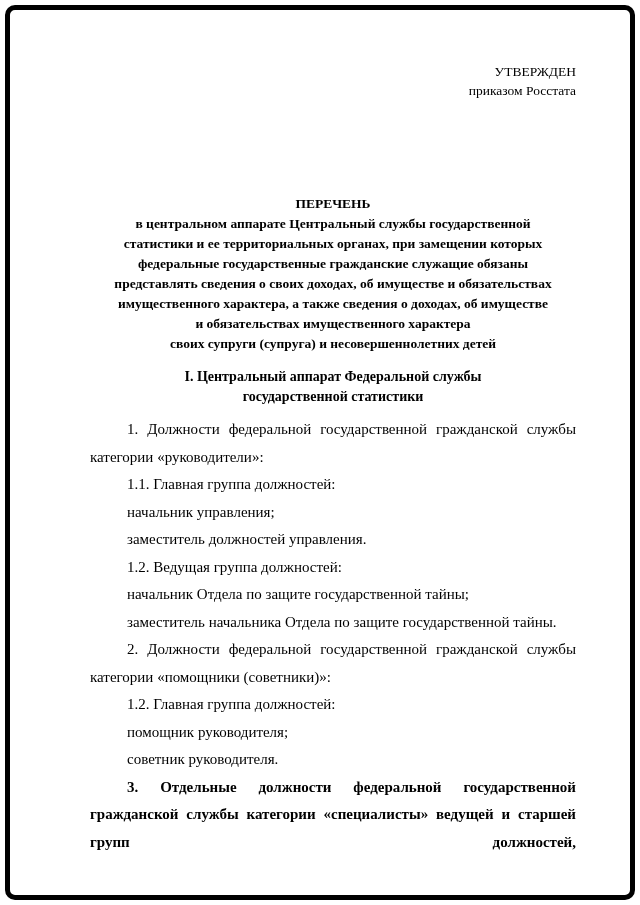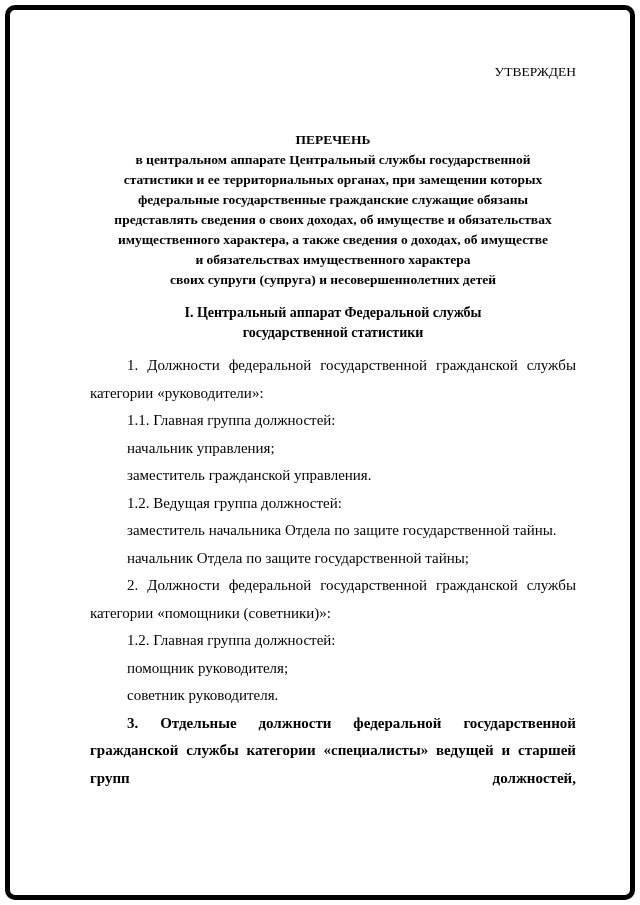--- a/index.html
+++ b/index.html
@@ -32,21 +32,21 @@
     padding: 0 64px 0 90px;
     box-sizing: border-box;
   }
   .approval {
     margin-top: 62px;
     text-align: right;
     font-size: 13.5px;
     line-height: 19px;
   }
   .title {
-    margin-top: 49px;
+    margin-top: 94px;
     text-align: center;
     font-weight: bold;
     font-size: 13.5px;
     line-height: 20px;
   }
   .section-heading {
     margin-top: 13px;
     text-align: center;
     font-weight: bold;
     font-size: 14px;
@@ -70,20 +70,21 @@
 </head>
 <body>
 
 <div class="page">
   <div class="frame"></div>
 
   <div class="content">
 
     <div class="approval">
       <div>УТВЕРЖДЕН</div>
+      <div>приказом Росстата</div>
     </div>
 
     <div class="title">
       <div>ПЕРЕЧЕНЬ</div>
       <div>в центральном аппарате Центральный службы государственной</div>
       <div>статистики и ее территориальных органах, при замещении которых</div>
       <div>федеральные государственные гражданские служащие обязаны</div>
       <div>представлять сведения о своих доходах, об имуществе и обязательствах</div>
       <div>имущественного характера, а также сведения о доходах, об имуществе</div>
       <div>и обязательствах имущественного характера</div>
@@ -92,24 +93,24 @@
 
     <div class="section-heading">
       <div>I. Центральный аппарат Федеральной службы</div>
       <div>государственной статистики</div>
     </div>
 
     <div class="body-text">
       <p class="para">1. Должности федеральной государственной гражданской службы категории «руководители»:</p>
       <p class="para">1.1. Главная группа должностей:</p>
       <p class="para">начальник управления;</p>
-      <p class="para">заместитель гражданской управления.</p>
+      <p class="para">заместитель должностей управления.</p>
       <p class="para">1.2. Ведущая группа должностей:</p>
+      <p class="para">начальник Отдела по защите государственной тайны;</p>
       <p class="para">заместитель начальника Отдела по защите государственной тайны.</p>
-      <p class="para">начальник Отдела по защите государственной тайны;</p>
       <p class="para">2. Должности федеральной государственной гражданской службы категории «помощники (советники)»:</p>
       <p class="para">1.2. Главная группа должностей:</p>
       <p class="para">помощник руководителя;</p>
       <p class="para">советник руководителя.</p>
       <p class="para continues">3. Отдельные должности федеральной государственной гражданской службы категории «специалисты» ведущей и старшей групп должностей,</p>
     </div>
 
   </div>
 </div>
 

